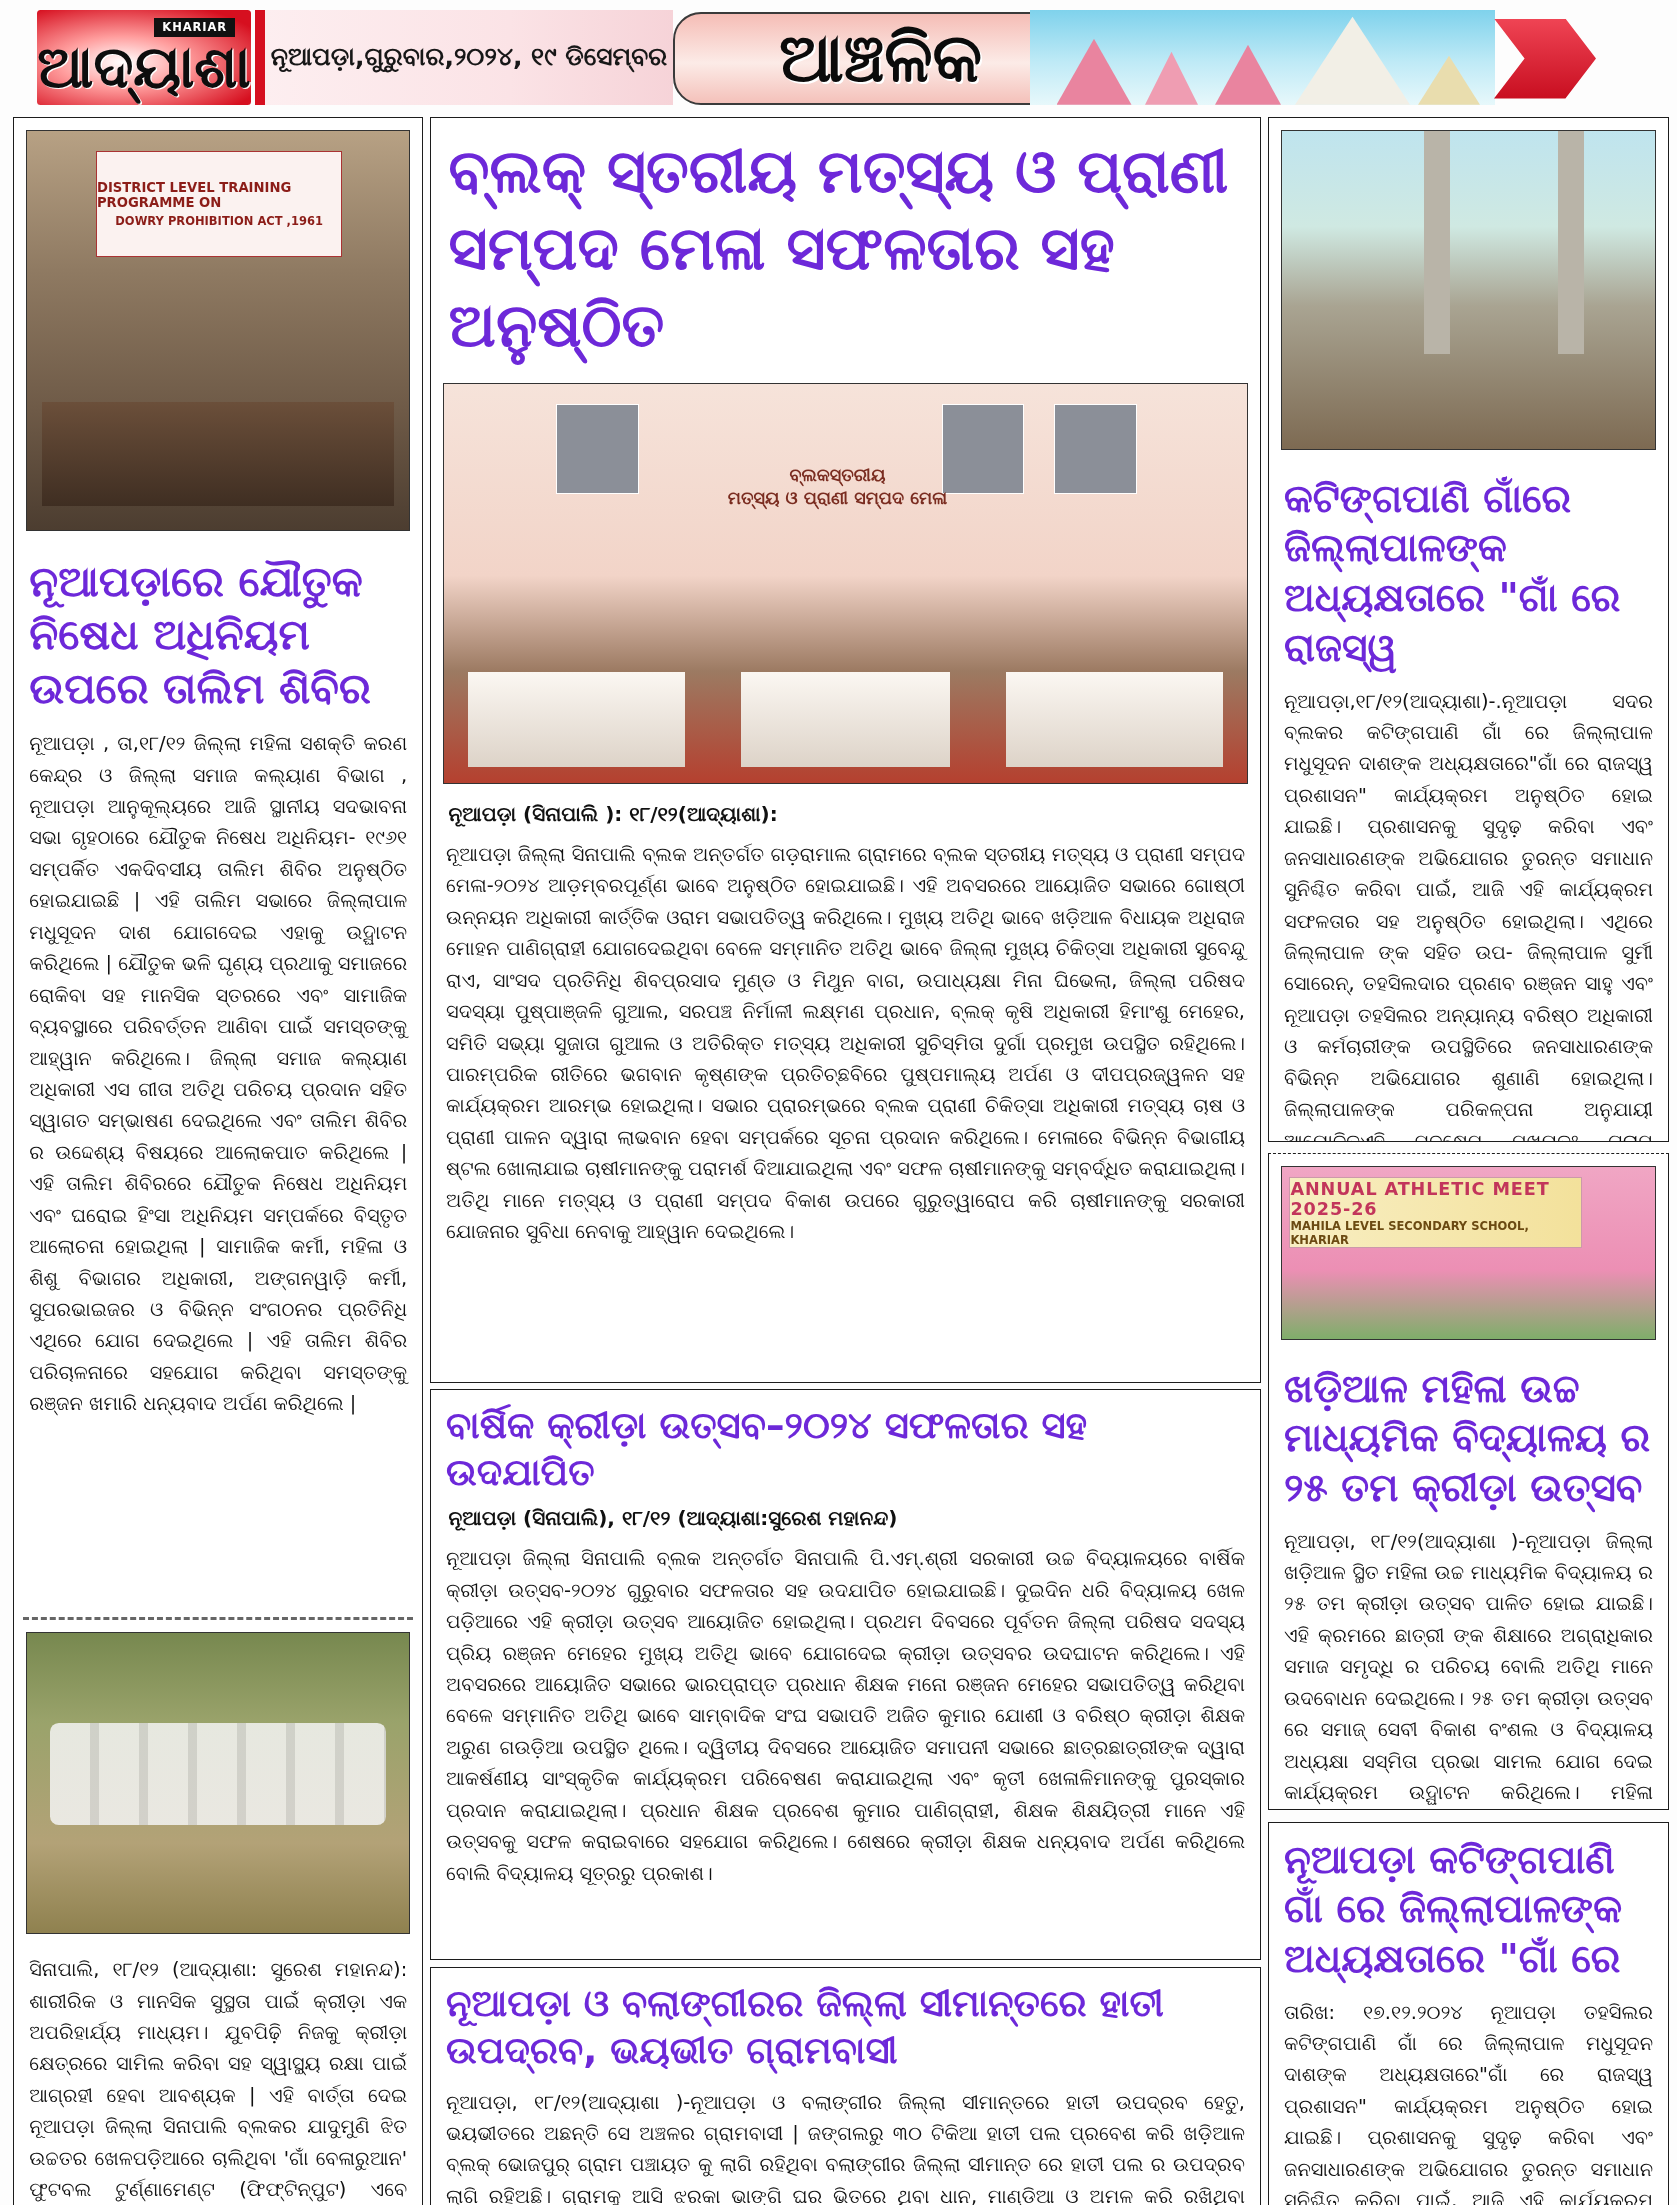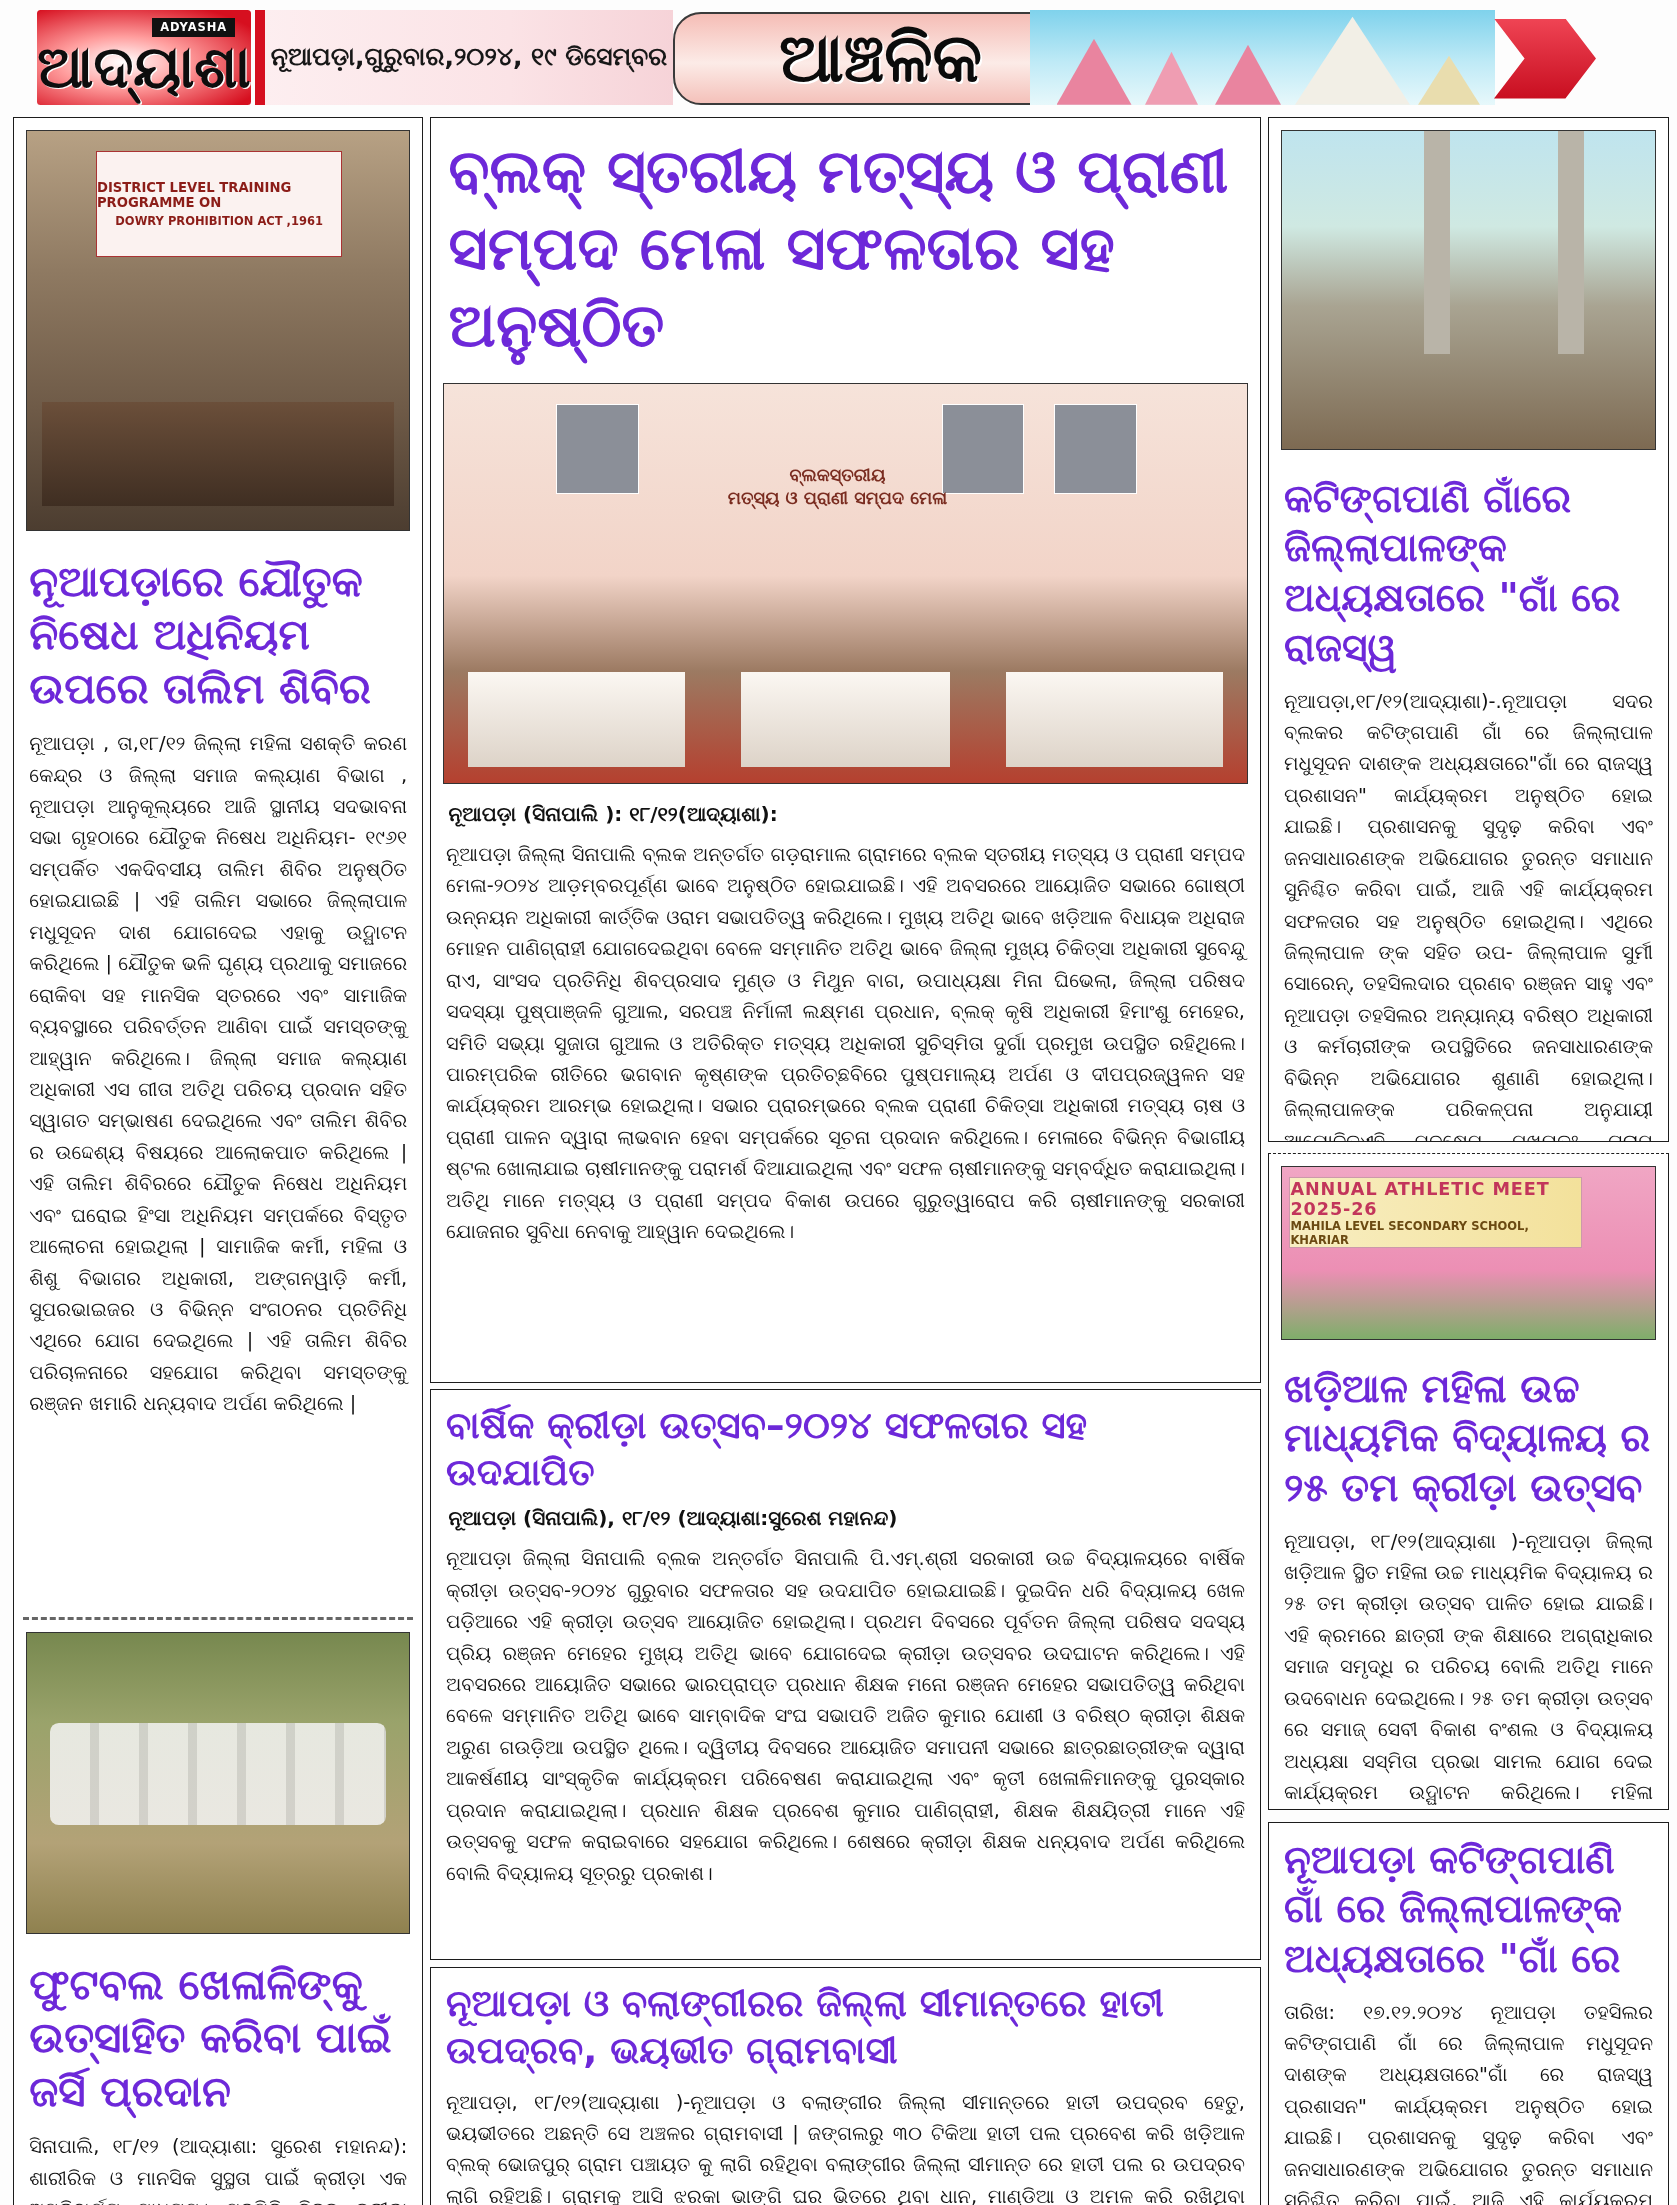--- a/index.html
+++ b/index.html
@@ -50,21 +50,21 @@
   .ph-abanner{position:absolute;left:2%;top:6%;width:78%;height:40%;background:linear-gradient(90deg,#f8eec2,#f3e19b);border:0.9px solid #c9a;display:flex;flex-direction:column;align-items:center;justify-content:center;}
   .ph-abanner .b1{color:#c2355b;font-weight:900;font-size:17.6px;letter-spacing:0.9px;}
   .ph-abanner .b2{color:#6b4a12;font-weight:800;font-size:11.5px;}
 </style>
 </head>
 <body>
 
 <div class="page">
 
   <div class="logo-box">
-    <div class="logo-tag">ADYASHA</div>
+    <div class="logo-tag">KHARIAR</div>
     <div class="logo-text">ଆଦ୍ୟାଶା</div>
   </div>
   <div class="red-strip"></div>
   <div class="date-strip">
     <span class="dateline">ନୂଆପଡ଼ା,ଗୁରୁବାର,୨୦୨୪, ୧୯ ଡିସେମ୍ବର</span>
   </div>
   <div class="masthead-box">
     <span class="masthead-text">ଆଞ୍ଚଳିକ</span>
   </div>
   <div class="temple">
@@ -83,21 +83,20 @@
         <div class="b2">DOWRY PROHIBITION ACT ,1961</div>
       </div>
       <div class="ph-table"></div>
     </div>
     <div class="headline h-left">ନୂଆପଡ଼ାରେ ଯୌତୁକ ନିଷେଧ ଅଧିନିୟମ ଉପରେ ତାଲିମ ଶିବିର</div>
     <div class="body-text" style="height:873px;">ନୂଆପଡ଼ା , ତା,୧୮/୧୨ ଜିଲ୍ଲା ମହିଳା ସଶକ୍ତି କରଣ କେନ୍ଦ୍ର ଓ ଜିଲ୍ଲା ସମାଜ କଲ୍ୟାଣ ବିଭାଗ , ନୂଆପଡ଼ା ଆନୁକୂଲ୍ୟରେ ଆଜି ସ୍ଥାନୀୟ ସଦଭାବନା ସଭା ଗୃହଠାରେ ଯୌତୁକ ନିଷେଧ ଅଧିନିୟମ- ୧୯୬୧ ସମ୍ପର୍କିତ ଏକଦିବସୀୟ ତାଲିମ ଶିବିର ଅନୁଷ୍ଠିତ ହୋଇଯାଇଛି | ଏହି ତାଲିମ ସଭାରେ ଜିଲ୍ଲାପାଳ ମଧୁସୂଦନ ଦାଶ ଯୋଗଦେଇ ଏହାକୁ ଉଦ୍ଘାଟନ କରିଥିଲେ | ଯୌତୁକ ଭଳି ଘୃଣ୍ୟ ପ୍ରଥାକୁ ସମାଜରେ ରୋକିବା ସହ ମାନସିକ ସ୍ତରରେ ଏବଂ ସାମାଜିକ ବ୍ୟବସ୍ଥାରେ ପରିବର୍ତ୍ତନ ଆଣିବା ପାଇଁ ସମସ୍ତଙ୍କୁ ଆହ୍ୱାନ କରିଥିଲେ। ଜିଲ୍ଲା ସମାଜ କଲ୍ୟାଣ ଅଧିକାରୀ ଏସ ଗୀତା ଅତିଥି ପରିଚୟ ପ୍ରଦାନ ସହିତ ସ୍ୱାଗତ ସମ୍ଭାଷଣ ଦେଇଥିଲେ ଏବଂ ତାଲିମ ଶିବିର ର ଉଦ୍ଦେଶ୍ୟ ବିଷୟରେ ଆଲୋକପାତ କରିଥିଲେ | ଏହି ତାଲିମ ଶିବିରରେ ଯୌତୁକ ନିଷେଧ ଅଧିନିୟମ ଏବଂ ଘରୋଇ ହିଂସା ଅଧିନିୟମ ସମ୍ପର୍କରେ ବିସ୍ତୃତ ଆଲୋଚନା ହୋଇଥିଲା | ସାମାଜିକ କର୍ମୀ, ମହିଳା ଓ ଶିଶୁ ବିଭାଗର ଅଧିକାରୀ, ଅଙ୍ଗନୱାଡ଼ି କର୍ମୀ, ସୁପରଭାଇଜର ଓ ବିଭିନ୍ନ ସଂଗଠନର ପ୍ରତିନିଧି ଏଥିରେ ଯୋଗ ଦେଇଥିଲେ | ଏହି ତାଲିମ ଶିବିର ପରିଚାଳନାରେ ସହଯୋଗ କରିଥିବା ସମସ୍ତଙ୍କୁ ରଞ୍ଜନ ଖମାରି ଧନ୍ୟବାଦ ଅର୍ପଣ କରିଥିଲେ |</div>
     <hr class="dashsep">
     <div class="photo ph-football">
       <div class="ph-jersey"></div>
     </div>
-    <div class="headline h-left">ଫୁଟବଲ ଖେଳାଳିଙ୍କୁ ଉତ୍ସାହିତ କରିବା ପାଇଁ ଜର୍ସି ପ୍ରଦାନ</div>
     <div class="body-text" style="height:565px;">ସିନାପାଲି, ୧୮/୧୨ (ଆଦ୍ୟାଶା: ସୁରେଶ ମହାନନ୍ଦ): ଶାରୀରିକ ଓ ମାନସିକ ସୁସ୍ଥତା ପାଇଁ କ୍ରୀଡ଼ା ଏକ ଅପରିହାର୍ଯ୍ୟ ମାଧ୍ୟମ। ଯୁବପିଢ଼ି ନିଜକୁ କ୍ରୀଡ଼ା କ୍ଷେତ୍ରରେ ସାମିଲ କରିବା ସହ ସ୍ୱାସ୍ଥ୍ୟ ରକ୍ଷା ପାଇଁ ଆଗ୍ରହୀ ହେବା ଆବଶ୍ୟକ | ଏହି ବାର୍ତ୍ତା ଦେଇ ନୂଆପଡ଼ା ଜିଲ୍ଲା ସିନାପାଲି ବ୍ଲକର ଯାଦୁମୁଣି ଝିତ ଉଚ୍ଚତର ଖେଳପଡ଼ିଆରେ ଚାଲିଥିବା 'ଗାଁ ବେଳାରୁଆନ' ଫୁଟବଲ ଟୁର୍ଣ୍ଣାମେଣ୍ଟ (ଫିଫ୍ଟିନ୍‌ପୁଟ) ଏବେ ଲୋକାଲୋକରେ ଉତ୍ସାହର ବାତାବରଣ ସୃଷ୍ଟି କରିଛି | ଖେଳାଳିମାନଙ୍କୁ ଉତ୍ସାହିତ କରିବା ପାଇଁ ଜର୍ସି ପ୍ରଦାନ କରାଯାଇଥିଲା | ଏହି କାର୍ଯ୍ୟକ୍ରମରେ ଅଞ୍ଚଳର ଯୁବ ସମାଜସେବୀ ଓ କ୍ରୀଡ଼ାପ୍ରେମୀମାନେ ଯୋଗ ଦେଇ ଖେଳାଳିମାନଙ୍କୁ ଶୁଭେଚ୍ଛା ଜଣାଇଥିଲେ ଏବଂ ଆୟୋଜକ କମିଟି କୃତଜ୍ଞତା ଜଣାଇ କରିଥିଲେ |</div>
   </div>
 
   <div class="abox" style="left:430px;top:117px;width:829px;height:1264px;">
     <div class="headline h-main">ବ୍ଲକ୍ ସ୍ତରୀୟ ମତ୍ସ୍ୟ ଓ ପ୍ରାଣୀ ସମ୍ପଦ ମେଳା ସଫଳତାର ସହ ଅନୁଷ୍ଠିତ</div>
     <div class="photo ph-main">
       <div class="ph-portrait" style="left:14%;"></div>
       <div class="ph-portrait" style="left:62%;"></div>
       <div class="ph-portrait" style="left:76%;"></div>
       <div class="ph-mbanner">

